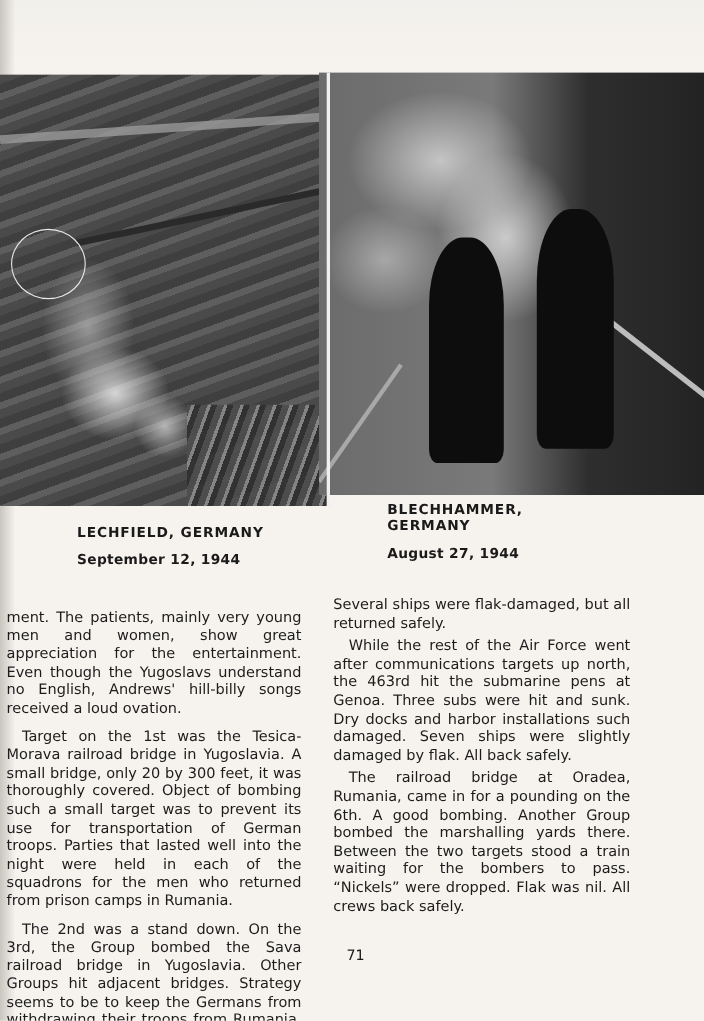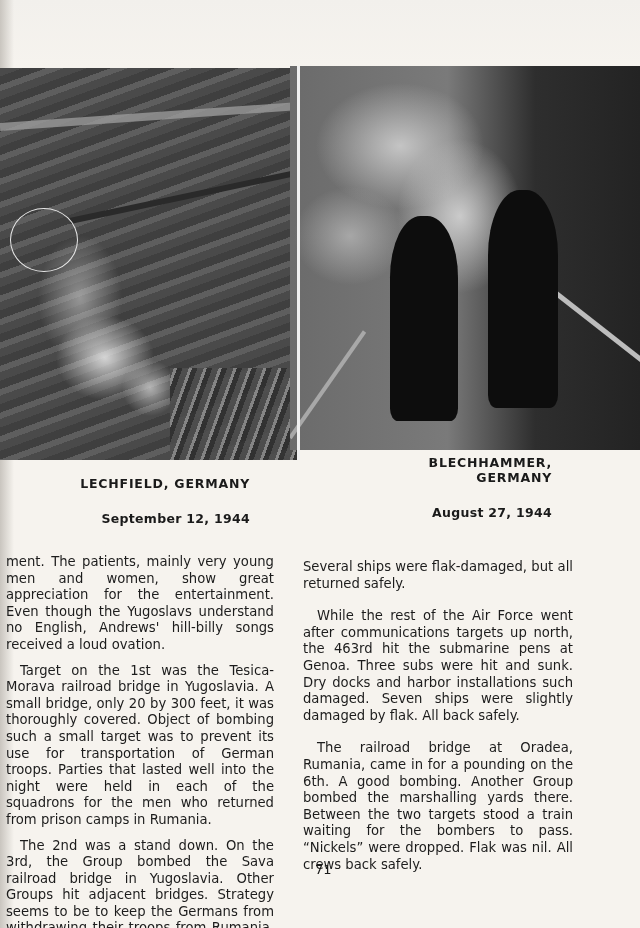--- a/index.html
+++ b/index.html
@@ -70,35 +70,35 @@
     #photo-right .road {
       position: absolute; left: 0px; top: 370px; width: 130px; height: 4px;
       background: #a8a8a8; transform: rotate(-55deg); transform-origin: left;
     }
     .divider {
       position: absolute; left: 297px; top: 66px; width: 3px; height: 394px;
       background: #efefef;
     }
     
     .caption {
-      position: absolute; text-align: right; font-weight: bold;
+      position: absolute; text-align: left; font-weight: bold;
       font-family: "DejaVu Sans", sans-serif;
     }
     .caption .place { font-size: 12.5px; letter-spacing: 0.8px; }
-    .caption .date { font-size: 12.5px; margin-top: 20px; letter-spacing: 0.3px; }
+    .caption .date { font-size: 12.5px; margin-top: 10px; letter-spacing: 0.3px; }
     #caption-left { left: 70px; top: 476px; width: 180px; }
     #caption-right { left: 352px; top: 455px; width: 200px; }
     
     .column {
       position: absolute; font-size: 13.2px; line-height: 16.6px;
       text-align: justify; color: #1c1c1c;
     }
     .column p { margin: 0 0 9px 0; text-indent: 0; }
     .column p.indent { text-indent: 14px; }
-    .column.right p { margin-bottom: 4px; margin-top: 16px; }
+    .column.right p { margin-bottom: 4px; }
     #col-left { left: 6px; top: 554px; width: 268px; }
     #col-right { left: 303px; top: 543px; width: 270px; }
     .page-number {
       position: absolute; left: 287px; top: 862px; font-size: 13px; margin-left: 28px;
     }
   </style>
 </head>
 <body>
 
 <div class="top-band"></div>

